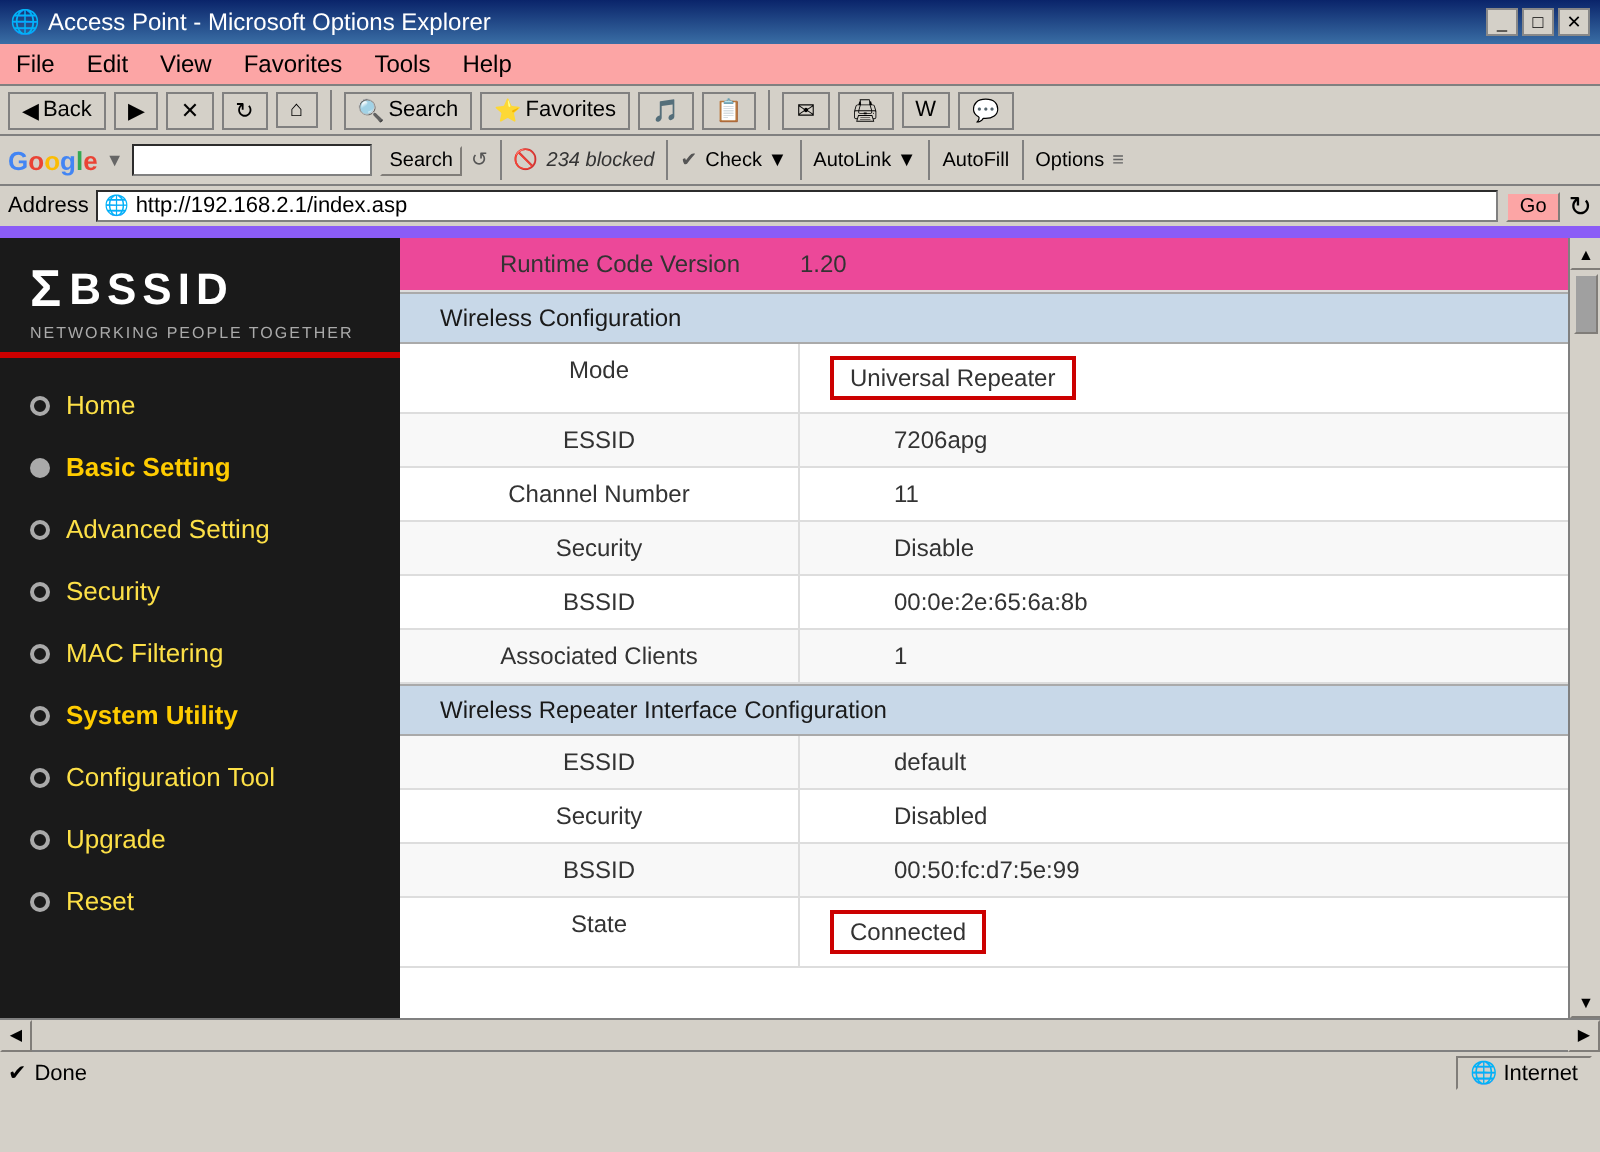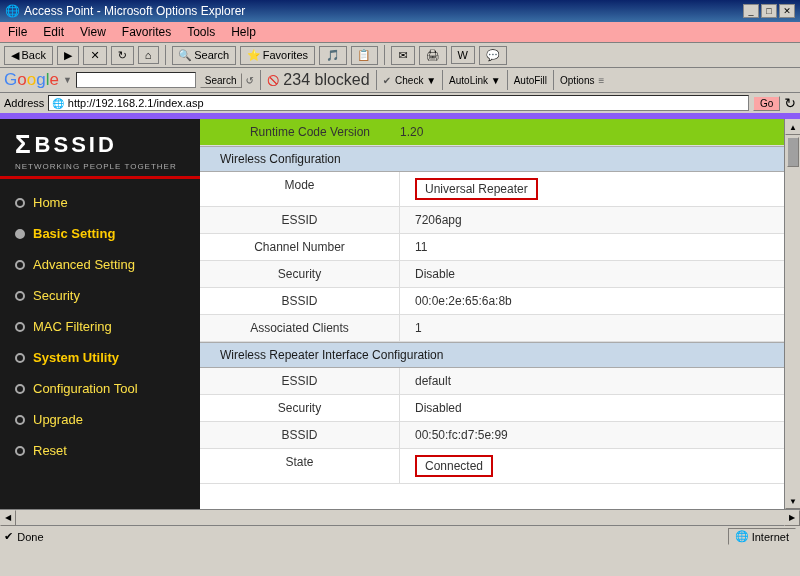--- a/index.html
+++ b/index.html
@@ -62,21 +62,21 @@
     
     .google-bar {
       background: #d4d0c8;
       padding: 2px 4px;
       display: flex;
       align-items: center;
       gap: 4px;
       border-bottom: 1px solid #808080;
       font-size: 11px;
     }
-    .google-logo { font-size: 17px; font-weight: normal; color: #1a73e8; }
+    .google-logo { font-size: 13px; font-weight: bold; color: #1a73e8; }
     .google-logo span:nth-child(1) { color: #4285f4; }
     .google-logo span:nth-child(2) { color: #ea4335; }
     .google-logo span:nth-child(3) { color: #fbbc04; }
     .google-logo span:nth-child(4) { color: #4285f4; }
     .google-logo span:nth-child(5) { color: #34a853; }
     .google-logo span:nth-child(6) { color: #ea4335; }
     .google-input { width: 120px; border: 1px inset #808080; font-size: 11px; padding: 1px 2px; }
     .google-search-btn {
       border: 1px outset #d4d0c8;
       background: #d4d0c8;
@@ -176,20 +176,21 @@
       color: #1a1a1a;
       border-bottom: 1px solid #aaa;
       border-top: 1px solid #aaa;
     }
 
     .data-row {
       display: flex;
       align-items: center;
       border-bottom: 1px solid #ddd;
       background: white;
+      gap: 32px;
     }
     .data-row:nth-child(even) { background: #f8f8f8; }
     .data-label {
       width: 200px;
       min-width: 200px;
       text-align: center;
       padding: 6px 10px;
       color: #333;
       font-size: 12px;
       border-right: 1px solid #ddd;
@@ -253,21 +254,21 @@
       display: flex; align-items: center; justify-content: center;
       font-size: 8px; cursor: pointer;
     }
     .hscroll-track { flex: 1; background: #d4d0c8; }
 
     .top-info {
       display: flex;
       align-items: center;
       padding: 6px 20px;
       border-bottom: 1px solid #ddd;
-      background: #84cc16;
+      background: #ec4899;
     }
     .top-info-label { width: 180px; text-align: center; font-size: 12px; color: #333; }
     .top-info-value { font-size: 12px; color: #333; }
   </style>
 </head>
 <body>
 
 <div class="window-titlebar">
   <div class="window-titlebar-left">
     <span>🌐</span>
@@ -310,21 +311,21 @@
 <div class="google-bar">
   <span class="google-logo">
     <span>G</span><span>o</span><span>o</span><span>g</span><span>l</span><span>e</span>
   </span>
   <span style="font-size:9px; color:#666;">▼</span>
   <input class="google-input" type="text" style="">
   <button class="google-search-btn">Search</button>
   <span style="font-size:10px; color:#555;">↺</span>
   <div class="tb-sep"></div>
   <span style="font-size:10px;">🚫</span>
-  <span style="font-size:16px; color:#333;">234 blocked</span>
+  <span style="font-size:10px; color:#333;font-style:italic;">234 blocked</span>
   <div class="tb-sep"></div>
   <span style="font-size:10px; color:#555;">✔</span>
   <span style="font-size:10px;">Check ▼</span>
   <div class="tb-sep"></div>
   <span style="font-size:10px;">AutoLink ▼</span>
   <div class="tb-sep"></div>
   <span style="font-size:10px;">AutoFill</span>
   <div class="tb-sep"></div>
   <span style="font-size:10px;">Options</span>
   <span style="font-size:10px; color:#666; cursor:pointer;">≡</span>

